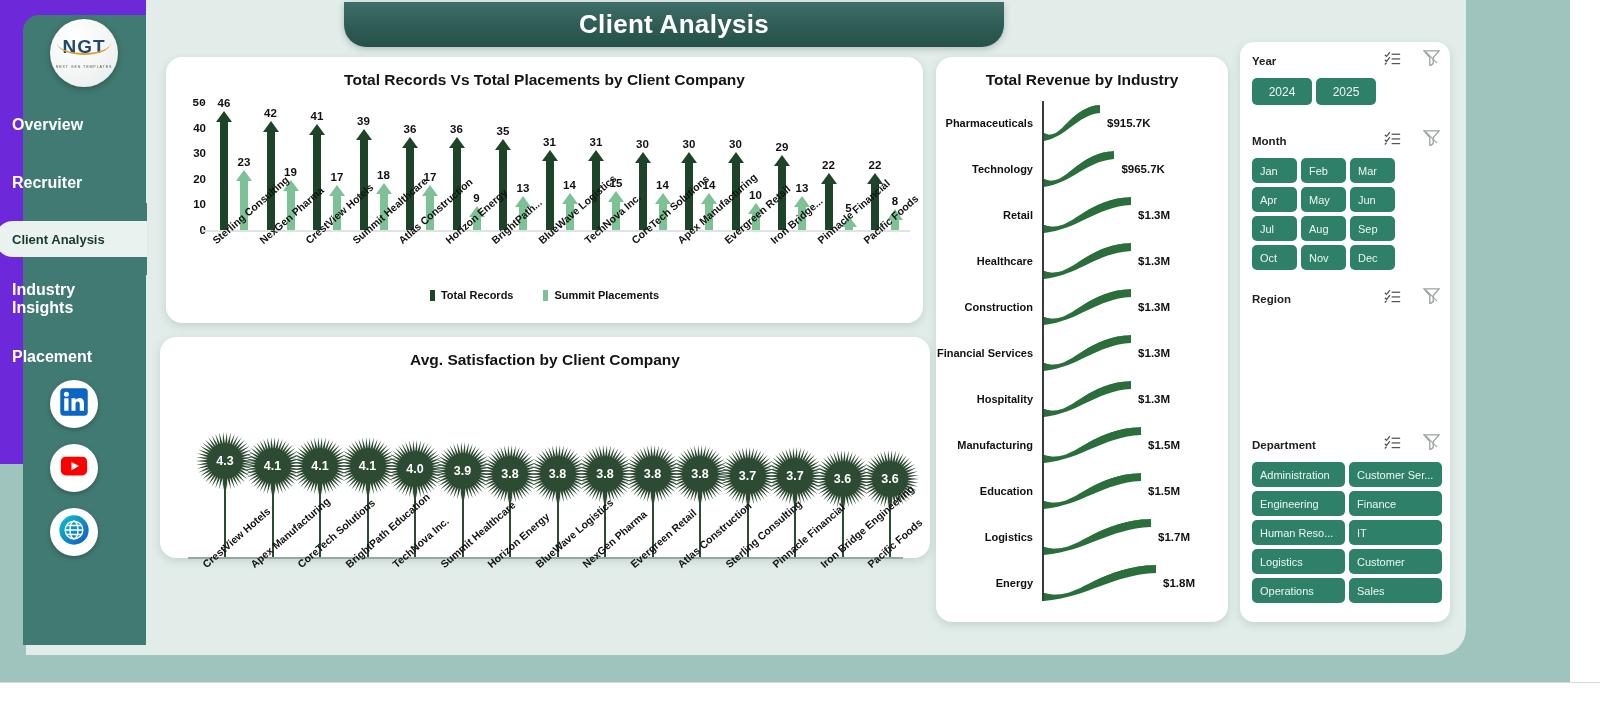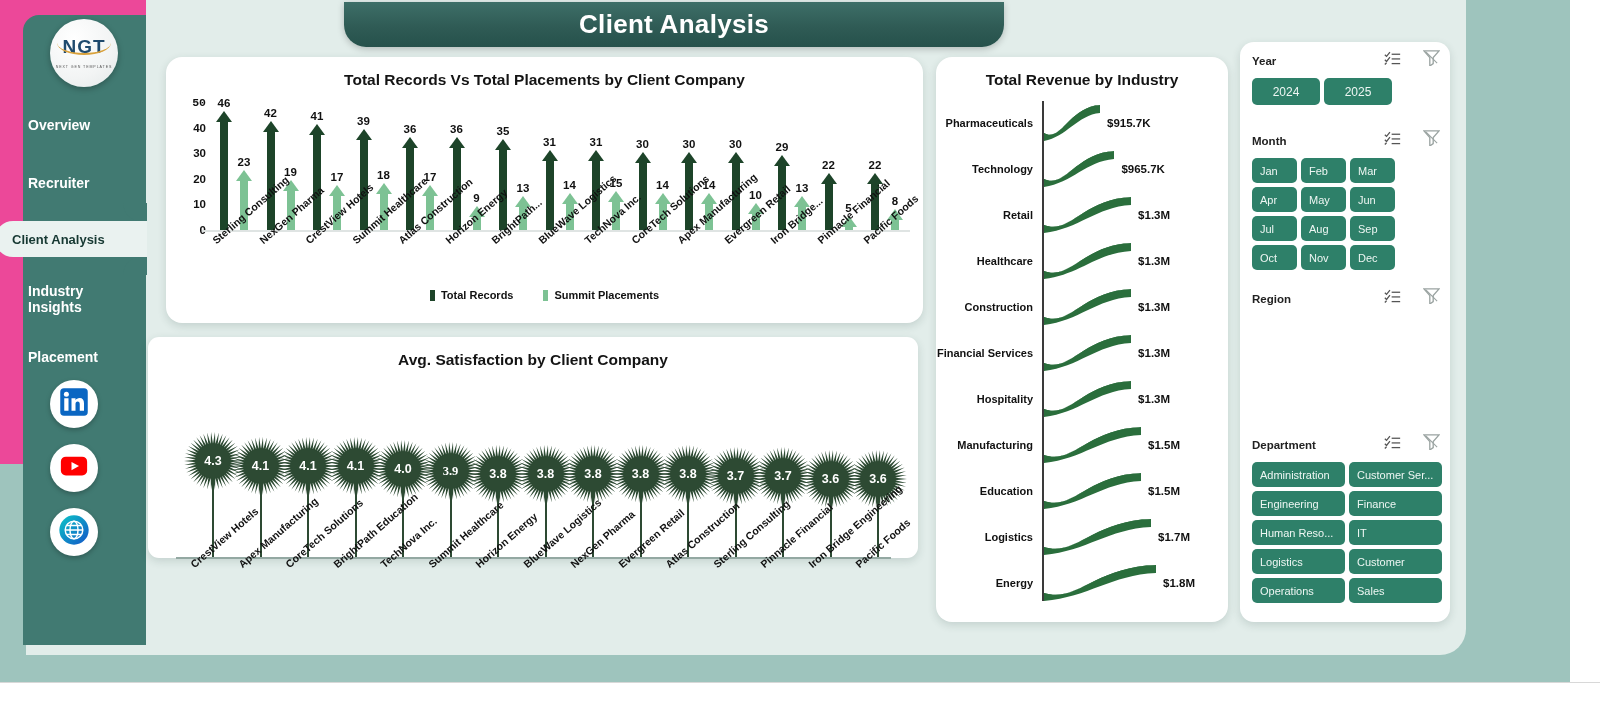--- a/index.html
+++ b/index.html
@@ -34,21 +34,21 @@
     background: #ffffff; border-top: 1px solid #d8d8d8;
   }
   .page-edge-right {
     position: absolute; left: 1570px; top: 0px; width: 30px; height: 682px;
     background: #ffffff;
   }
 
   
   .sidebar-outer {
     position: absolute; left: 0; top: 0; width: 146px; height: 464px;
-    background: #ec4899;
+    background: #6d28d9;
   }
   .sidebar-inner {
     position: absolute; left: 23px; top: 15px; width: 123px; height: 630px;
     background: #417a72;
     border-top-left-radius: 16px;
   }
   .logo {
     position: absolute; left: 50px; top: 19px;
     width: 68px; height: 68px; border-radius: 50%;
     background: radial-gradient(circle at 35% 30%, #ffffff 0%, #f2f4f4 60%, #e3e8e8 100%);
@@ -61,22 +61,22 @@
   }
   .logo .swoosh {
     position: absolute; left: 7px; top: 24px; width: 54px; height: 12px;
     border-bottom: 2px solid #d9a13b; border-radius: 0 0 50% 50% / 0 0 100% 100%;
   }
   .logo .tagline { font-size: 3.6px; letter-spacing: .9px; color: #555; margin-top: 9px; }
 
   .nav-item {
     position: absolute; left: 0; width: 123px; height: 30px;
     display: flex; align-items: center;
-    color: #ffffff; font-size: 14px; font-weight: bold;
-    padding-left: 28px;
+    color: #ffffff; font-size: 16px; font-weight: bold;
+    padding-left: 12px;
   }
   .nav-item.active {
     left: -5px; width: 128px; height: 36px;
     background: #eaf2f0; color: #163832;
     border-top-right-radius: 0; border-bottom-right-radius: 0;
     border-top-left-radius: 18px; border-bottom-left-radius: 18px;
     font-size: 13px; padding-left: 17px;
   }
   .nav-notch {
     position: absolute; left: 123px; width: 24px; height: 36px; background: #eaf2f0;
@@ -153,21 +153,21 @@
     transform-origin: left top; transform: rotate(-41deg);
   }
   .legend {
     position: absolute; left: 0; top: 232px; width: 757px;
     display: flex; justify-content: center; gap: 30px; align-items: center;
   }
   .legend .item { display: flex; align-items: center; gap: 6px; font-size: 11px; font-weight: bold; color: #111; }
   .legend .swatch { width: 5px; height: 11px; display: inline-block; }
 
   
-  #card-sat { left: 148px; top: 337px; width: 770px; height: 221px; border-radius: 11px; }
+  #card-sat { left: 160px; top: 337px; width: 770px; height: 221px; }
   #card-sat .card-title { margin-top: 14px; }
   .sat-plot { position: absolute; left: 28px; top: 32px; width: 715px; height: 190px; }
   .sat-baseline { position: absolute; left: 0; bottom: 0; width: 715px; height: 2px; background: #93a8a2; }
   .sat-item { position: absolute; bottom: 2px; width: 70px; }
   .sat-stem { position: absolute; left: 50%; bottom: 0; width: 2px; height: 110px; background: #2d4a33; transform: translateX(-50%); }
   .burst { position: absolute; left: 50%; transform: translateX(-50%); }
   .burst svg { display: block; }
   .burst .v {
     position: absolute; left: 0; top: 0; width: 100%; height: 100%;
     display: flex; align-items: center; justify-content: center;
@@ -198,21 +198,21 @@
   .flt-head .name { font-size: 11.5px; font-weight: bold; color: #222; }
   .flt-head .icons { position: absolute; right: 2px; top: 0; display: flex; gap: 22px; align-items: center; }
   .flt-grid { display: flex; flex-wrap: wrap; gap: 4px; margin-top: 6px; }
   .chip {
     background: #2e8069; color: #eef6f3; border-radius: 5px;
     display: flex; align-items: center; padding-left: 8px;
     font-size: 11px; height: 25px; overflow: hidden; white-space: nowrap;
   }
   .chip.w3 { width: 45px; }
   .chip.w4 { width: 93px; }
-  .chip.w-year { width: 68px; height: 27px; font-size: 12px; justify-content: center; padding-left: 0; }
+  .chip.w-year { width: 60px; height: 27px; font-size: 12px; justify-content: center; padding-left: 0; }
 </style>
 </head>
 <body>
 
 <div id="app">
 
   <div class="canvas">
     <div class="canvas-inner"></div>
 
     <div class="sidebar-outer">
@@ -555,21 +555,21 @@
               <div class="burst" style="bottom: 59.4px; width: 58px; height: 58px;">
                 <svg width="58" height="58" viewBox="0 0 58 58">
                   <polygon points="58,29 46.22056109124406,30.177918648604912 57.72989243505359,32.94883282379115 45.89977462066704,32.5118135500989 56.92460133308617,36.8241063635537 45.26417732450854,34.78029000976096 55.59912774365814,40.553631605541 44.32560917779972,36.94109060326987 53.77816273184817,44.06793455102758 43.10155392927464,38.9539637039603 51.49562743042817,47.30155038545553 41.614813412211845,40.78141329446854 48.79404115334097,50.194242964065594 39.89308278942313,42.38939744659085 45.72372934133115,52.69212689730281 37.96843464477161,43.74796245799603 42.34188609420342,54.74867133366888 35.876721531618,44.831800833025326 38.7115087529586,56.32556674144579 33.65690810758717,45.62072271345289 34.90022437852638,57.393438542787365 31.350345296720494,46.100031977343896 30.979029987575466,57.93239430652564 29,46.2608 27.020970012424545,57.93239430652564 26.649654703279506,46.100031977343896 23.09977562147362,57.393438542787365 24.343091892412836,45.62072271345289 19.2884912470414,56.3255667414458 22.123278468381997,44.831800833025326 15.65811390579659,54.74867133366888 20.031565355228395,43.74796245799603 12.276270658668853,52.69212689730282 18.106917210576867,42.38939744659085 9.205958846659026,50.194242964065594 16.385186587788155,40.78141329446854 6.504372569571828,47.301550385455535 14.898446070725363,38.9539637039603 4.2218372681518375,44.067934551027584 13.674390822200282,36.94109060326987 2.400872256341863,40.553631605541 12.735822675491466,34.78029000976096 1.0753986669138236,36.8241063635537 12.100225379332961,32.51181355009891 0.27010756494641086,32.948832823791165 11.779438908755939,30.177918648604912 0,29.000000000000004 11.779438908755942,27.822081351395084 0.2701075649464073,25.051167176208853 12.100225379332961,25.488186449901107 1.0753986669138236,21.17589363644629 12.735822675491463,23.219709990239043 2.4008722563418665,17.446368394458993 13.67439082220028,21.05890939673013 4.221837268151823,13.932065448972436 14.898446070725365,19.0460362960397 6.504372569571824,10.698449614544469 16.385186587788155,17.218586705531457 9.20595884665903,7.805757035934402 18.106917210576864,15.610602553409155 12.276270658668853,5.307873102697183 20.031565355228388,14.25203754200397 15.658113905796572,3.2513286663311263 22.123278468382004,13.168199166974674 19.288491247041392,1.6744332585542097 24.343091892412836,12.379277286547108 23.099775621473626,0.606561457212635 26.6496547032795,11.899968022656104 27.020970012424556,0.06760569347436274 28.999999999999996,11.7392 30.97902998757546,0.06760569347436629 31.350345296720498,11.899968022656104 34.90022437852637,0.6065614572126314 33.65690810758716,12.379277286547104 38.71150875295859,1.674433258554206 35.876721531618,13.168199166974679 42.341886094203396,3.2513286663311085 37.968434644771605,14.252037542003967 45.72372934133114,5.307873102697176 39.89308278942313,15.610602553409151 48.79404115334097,7.805757035934402 41.61481341221184,17.21858670553145 51.49562743042817,10.698449614544462 43.101553929274644,19.046036296039713 53.77816273184817,13.932065448972427 44.32560917779972,21.058909396730133 55.59912774365813,17.446368394458986 45.26417732450854,23.21970999023904 56.92460133308617,21.17589363644627 45.89977462066704,25.4881864499011 57.72989243505359,25.051167176208857 46.22056109124406,27.82208135139508 " fill="#2d4a33"></polygon>
                   <circle cx="29" cy="29" r="17.4406" fill="#2d4a33"></circle>
                 </svg>
                 <div class="v">4.0</div>
               </div>
             </div>
             <div class="sat-item" style="left: 239.5px;">
               <div class="sat-stem" style="height: 85.8px;"></div>
-              <div class="burst" style="bottom: 56.8px; width: 58px; height: 58px; font-family: Liberation Serif, serif;">
+              <div class="burst" style="bottom: 56.8px; width: 58px; height: 58px;">
                 <svg width="58" height="58" viewBox="0 0 58 58">
                   <polygon points="58,29 46.22056109124406,30.177918648604912 57.72989243505359,32.94883282379115 45.89977462066704,32.5118135500989 56.92460133308617,36.8241063635537 45.26417732450854,34.78029000976096 55.59912774365814,40.553631605541 44.32560917779972,36.94109060326987 53.77816273184817,44.06793455102758 43.10155392927464,38.9539637039603 51.49562743042817,47.30155038545553 41.614813412211845,40.78141329446854 48.79404115334097,50.194242964065594 39.89308278942313,42.38939744659085 45.72372934133115,52.69212689730281 37.96843464477161,43.74796245799603 42.34188609420342,54.74867133366888 35.876721531618,44.831800833025326 38.7115087529586,56.32556674144579 33.65690810758717,45.62072271345289 34.90022437852638,57.393438542787365 31.350345296720494,46.100031977343896 30.979029987575466,57.93239430652564 29,46.2608 27.020970012424545,57.93239430652564 26.649654703279506,46.100031977343896 23.09977562147362,57.393438542787365 24.343091892412836,45.62072271345289 19.2884912470414,56.3255667414458 22.123278468381997,44.831800833025326 15.65811390579659,54.74867133366888 20.031565355228395,43.74796245799603 12.276270658668853,52.69212689730282 18.106917210576867,42.38939744659085 9.205958846659026,50.194242964065594 16.385186587788155,40.78141329446854 6.504372569571828,47.301550385455535 14.898446070725363,38.9539637039603 4.2218372681518375,44.067934551027584 13.674390822200282,36.94109060326987 2.400872256341863,40.553631605541 12.735822675491466,34.78029000976096 1.0753986669138236,36.8241063635537 12.100225379332961,32.51181355009891 0.27010756494641086,32.948832823791165 11.779438908755939,30.177918648604912 0,29.000000000000004 11.779438908755942,27.822081351395084 0.2701075649464073,25.051167176208853 12.100225379332961,25.488186449901107 1.0753986669138236,21.17589363644629 12.735822675491463,23.219709990239043 2.4008722563418665,17.446368394458993 13.67439082220028,21.05890939673013 4.221837268151823,13.932065448972436 14.898446070725365,19.0460362960397 6.504372569571824,10.698449614544469 16.385186587788155,17.218586705531457 9.20595884665903,7.805757035934402 18.106917210576864,15.610602553409155 12.276270658668853,5.307873102697183 20.031565355228388,14.25203754200397 15.658113905796572,3.2513286663311263 22.123278468382004,13.168199166974674 19.288491247041392,1.6744332585542097 24.343091892412836,12.379277286547108 23.099775621473626,0.606561457212635 26.6496547032795,11.899968022656104 27.020970012424556,0.06760569347436274 28.999999999999996,11.7392 30.97902998757546,0.06760569347436629 31.350345296720498,11.899968022656104 34.90022437852637,0.6065614572126314 33.65690810758716,12.379277286547104 38.71150875295859,1.674433258554206 35.876721531618,13.168199166974679 42.341886094203396,3.2513286663311085 37.968434644771605,14.252037542003967 45.72372934133114,5.307873102697176 39.89308278942313,15.610602553409151 48.79404115334097,7.805757035934402 41.61481341221184,17.21858670553145 51.49562743042817,10.698449614544462 43.101553929274644,19.046036296039713 53.77816273184817,13.932065448972427 44.32560917779972,21.058909396730133 55.59912774365813,17.446368394458986 45.26417732450854,23.21970999023904 56.92460133308617,21.17589363644627 45.89977462066704,25.4881864499011 57.72989243505359,25.051167176208857 46.22056109124406,27.82208135139508 " fill="#2d4a33"></polygon>
                   <circle cx="29" cy="29" r="17.4406" fill="#2d4a33"></circle>
                 </svg>
                 <div class="v">3.9</div>
               </div>
             </div>
             <div class="sat-item" style="left: 287px;">
               <div class="sat-stem" style="height: 83.2px;"></div>
               <div class="burst" style="bottom: 54.2px; width: 58px; height: 58px;">

